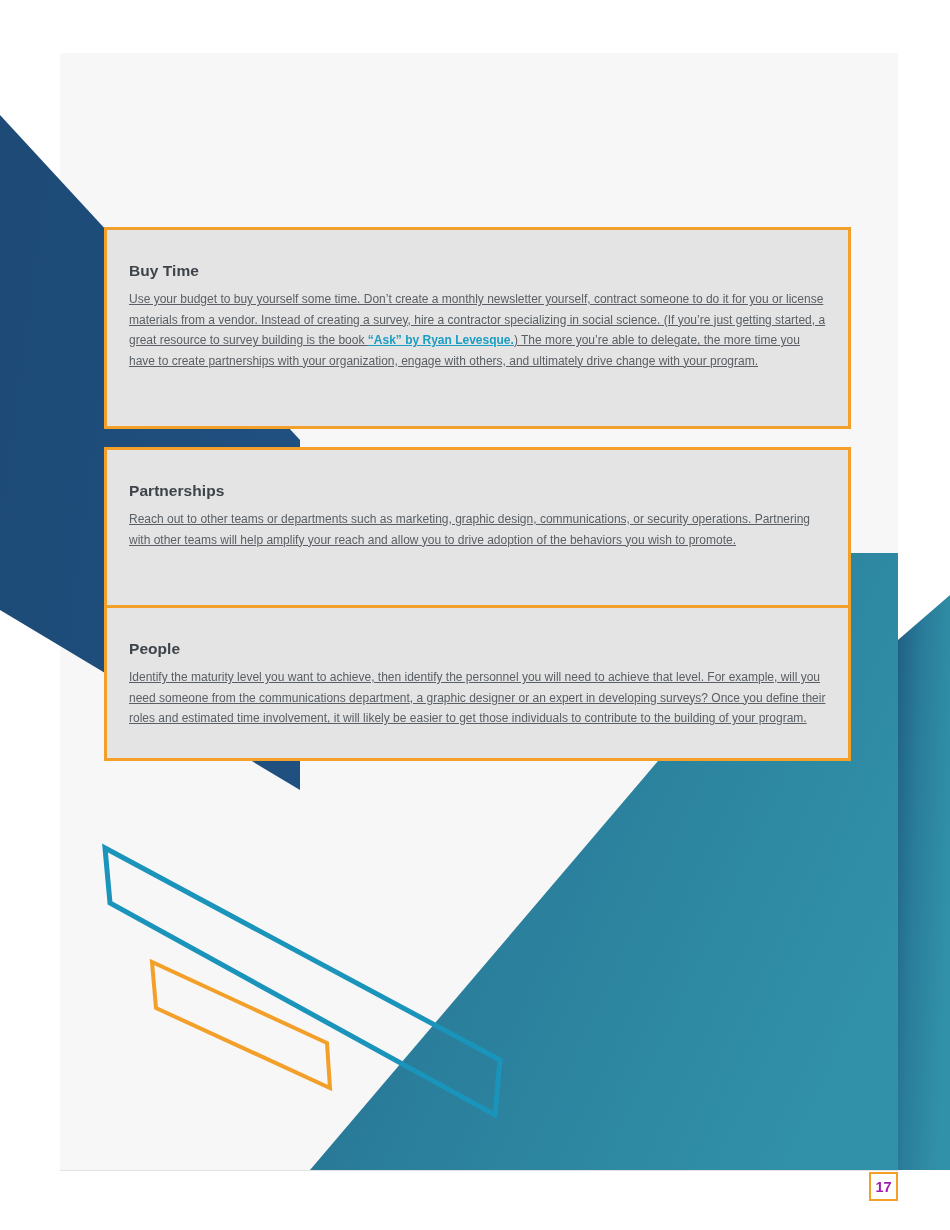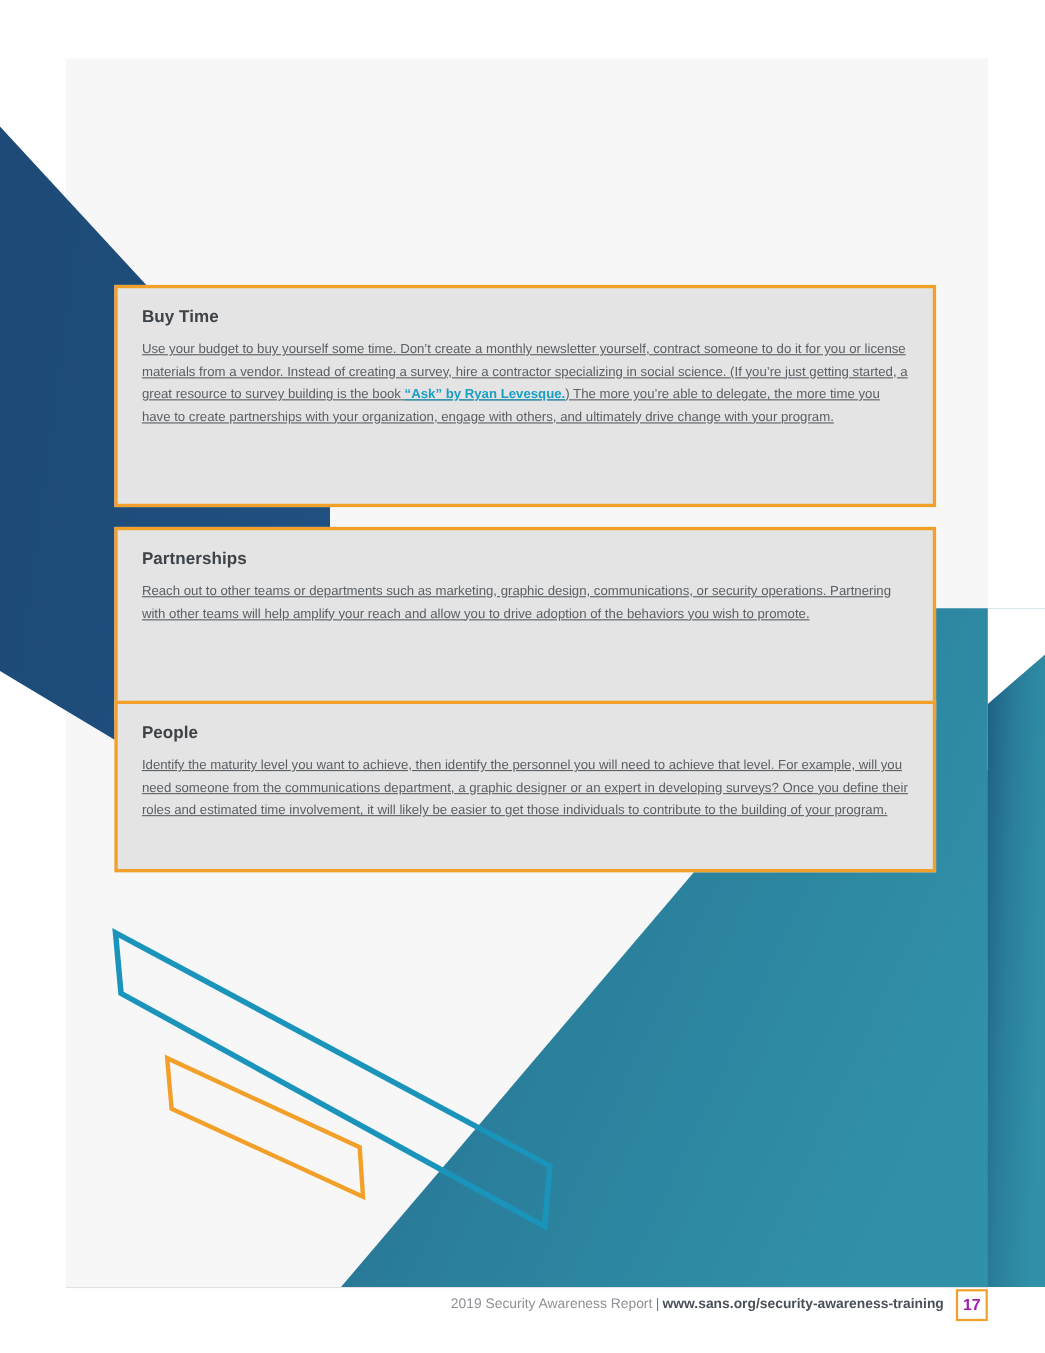--- a/index.html
+++ b/index.html
@@ -60,22 +60,21 @@
     white-space: nowrap;
   }
 
   .card {
     position: absolute;
     left: 104px;
     width: 747px;
     box-sizing: border-box;
     background: #e4e4e4;
     border: 3px solid #f3a02a;
-    padding: 18px 22px 16px 22px;
-    margin-top: 32px;
+    padding: 32px 22px 16px 22px;
   }
 
   .card-1 { top: 227px; height: 202px; }
   .card-2 { top: 447px; height: 175px; }
   .card-3 { top: 605px; height: 156px; }
 
   .card-title {
     font-size: 15.5px;
     font-weight: bold;
     color: #3d4348;
@@ -200,18 +199,17 @@
       <div class="card-body">Reach out to other teams or departments such as marketing, graphic design, communications, or security operations. Partnering with other teams will help amplify your reach and allow you to drive adoption of the behaviors you wish to promote.</div>
     </div>
 
     <div class="card card-3">
       <div class="card-title">People</div>
       <div class="card-body">Identify the maturity level you want to achieve, then identify the personnel you will need to achieve that level. For example, will you need someone from the communications department, a graphic designer or an expert in developing surveys? Once you define their roles and estimated time involvement, it will likely be easier to get those individuals to contribute to the building of your program.</div>
     </div>
 
     <div class="footer">
       <div class="footer-rule"></div>
-      <div class="footer-text"><span>2019 Security Awareness Report</span><span class="footer-sep">|</span><span class="footer-url">www.sans.org/security-awareness-training</span></div>
       <div class="page-number">17</div>
     </div>
 
   </div>
 </div>
 
 </body></html>

